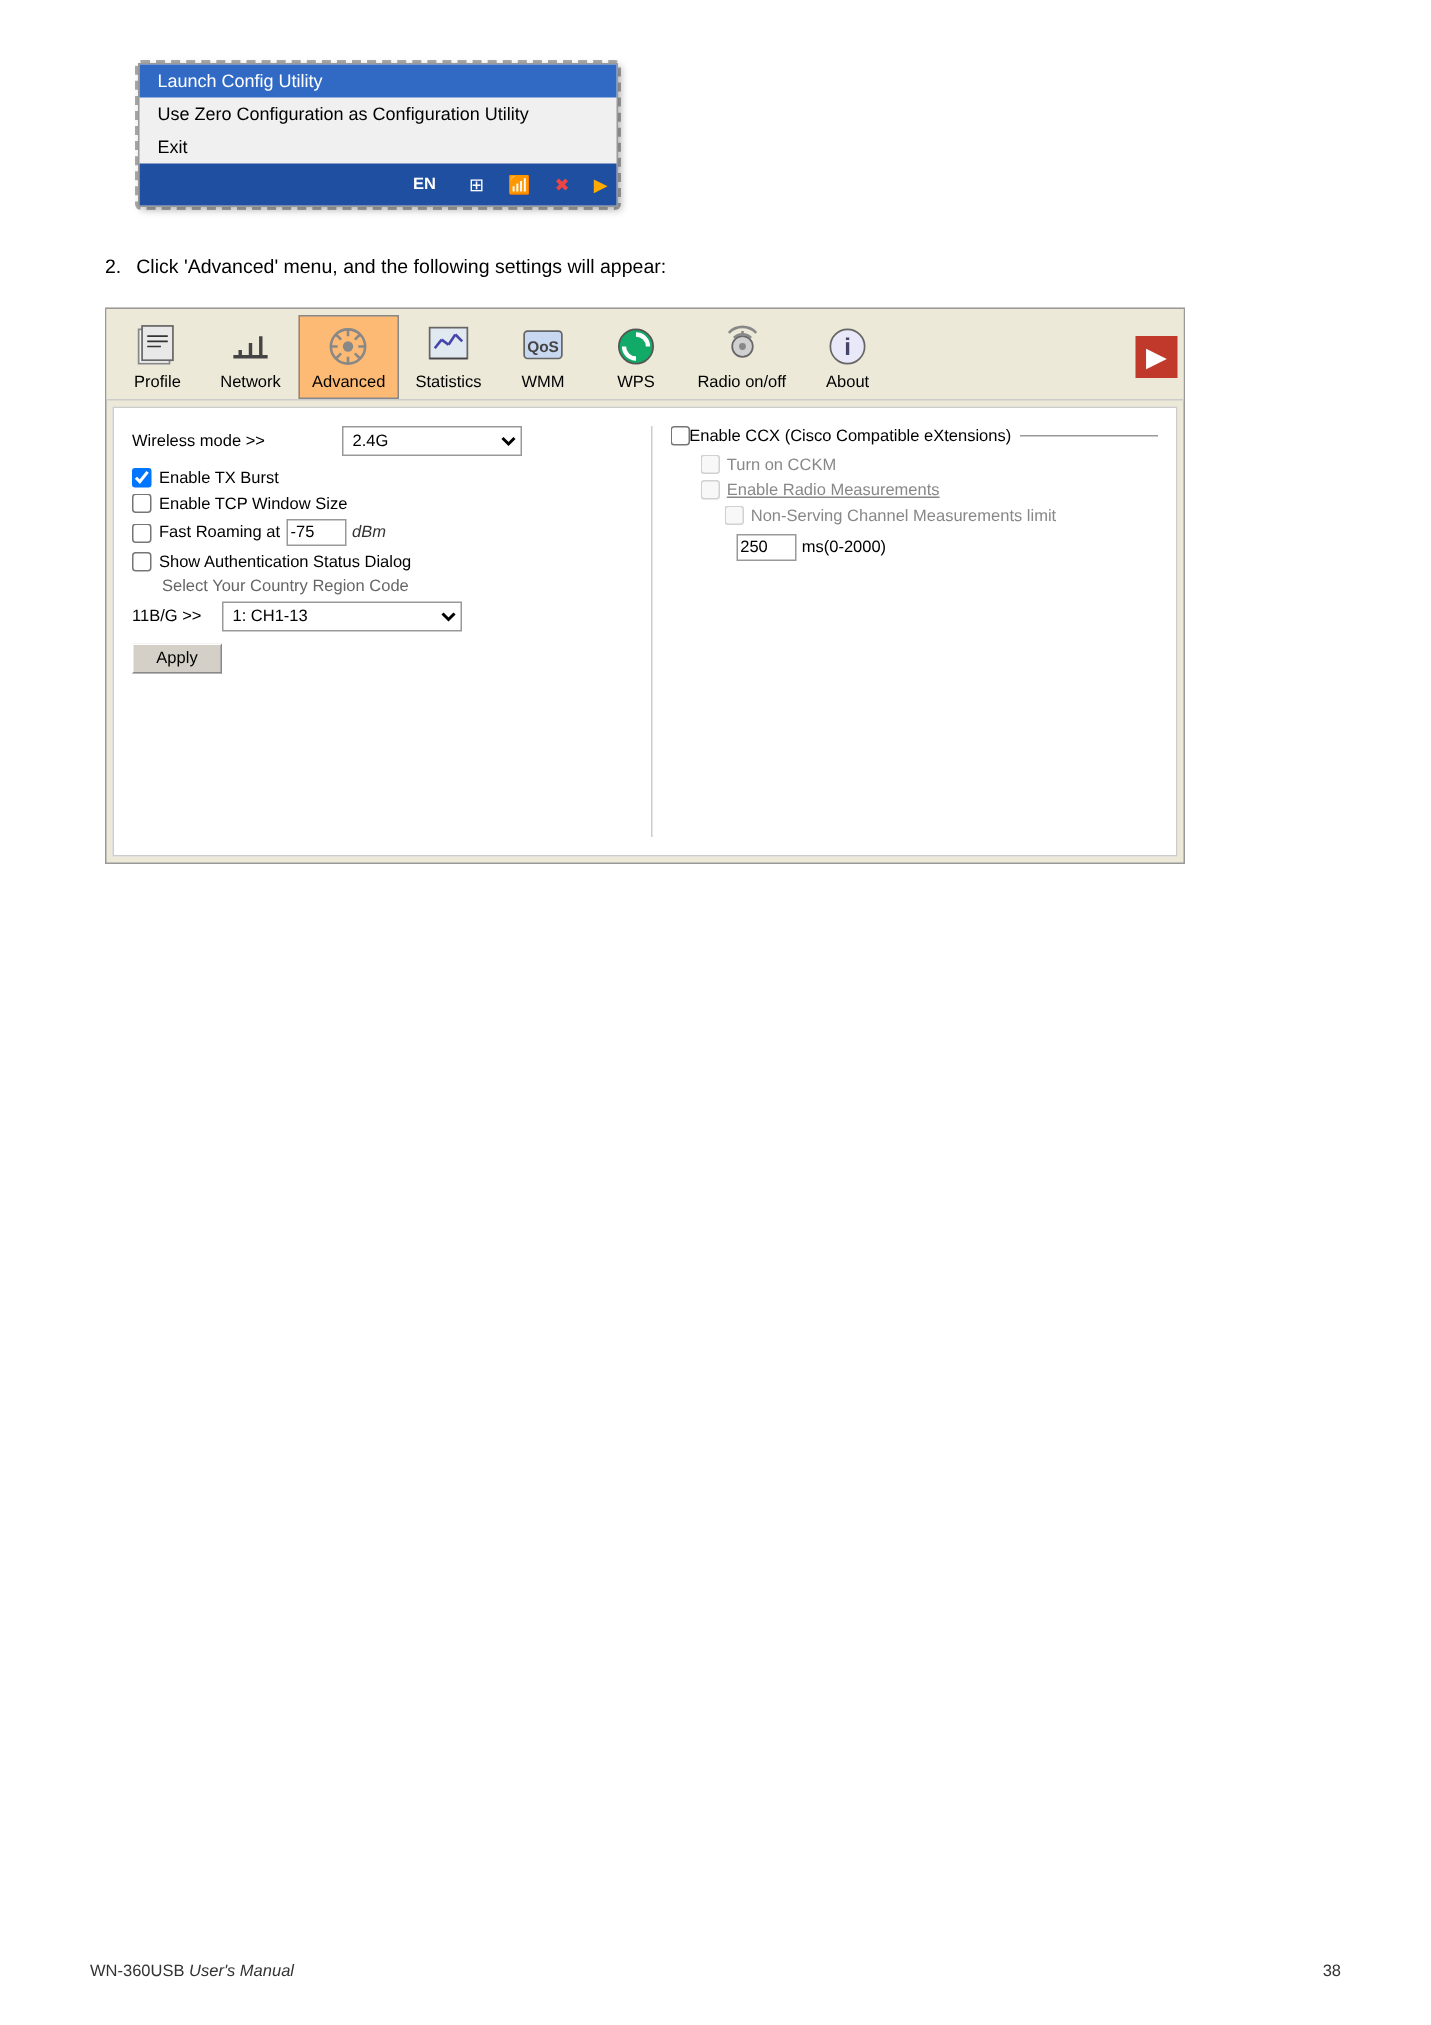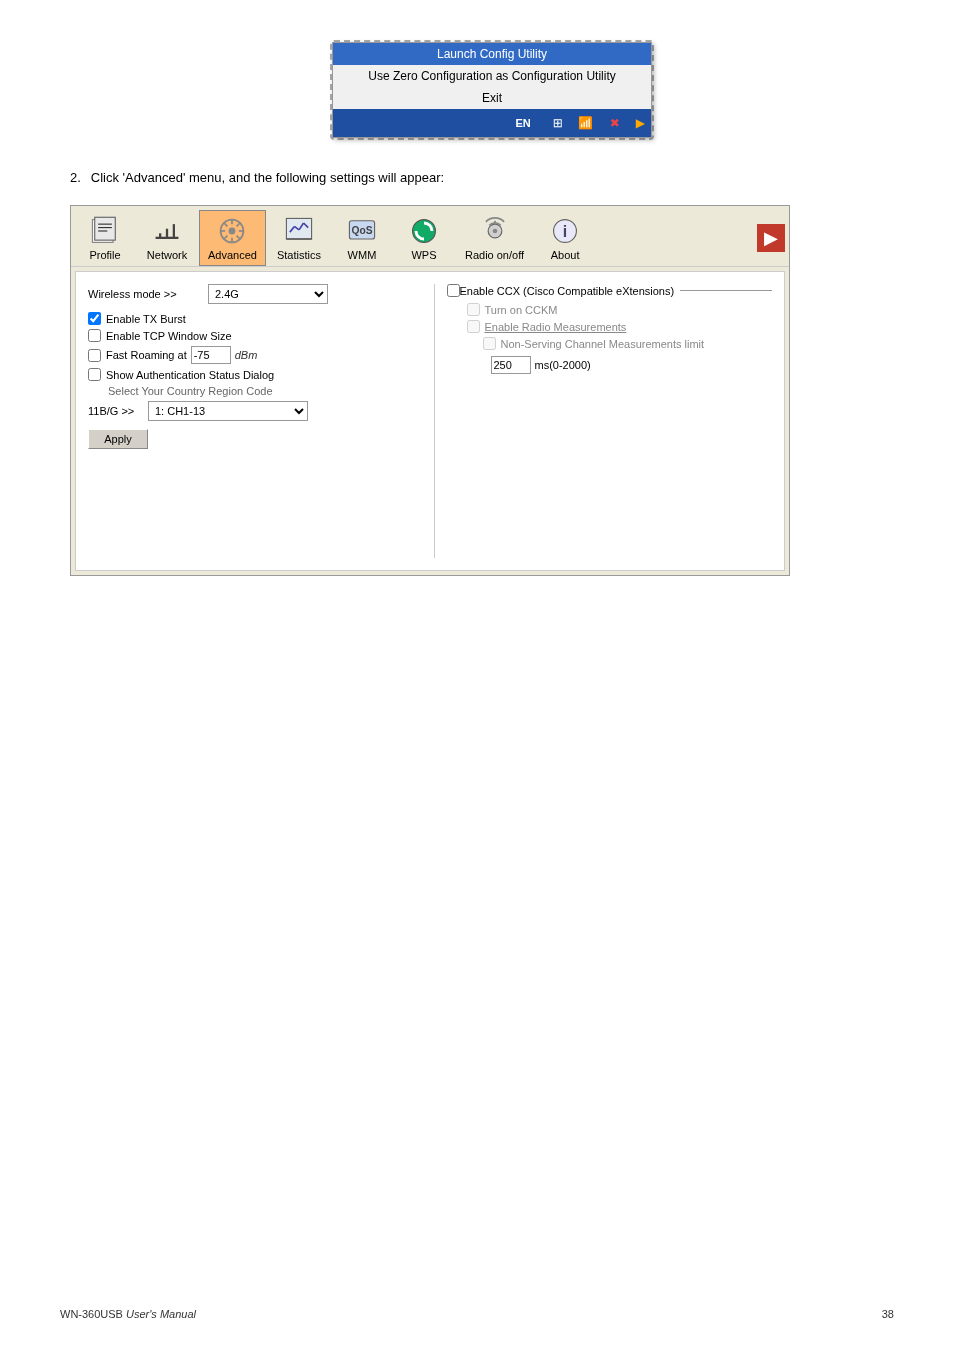--- a/index.html
+++ b/index.html
@@ -15,21 +15,20 @@
 
     .page-content {
       padding: 40px 60px;
     }
 
     
     .context-menu-area {
       position: relative;
       margin-bottom: 30px;
       margin-left: 30px;
-      text-align: center;
     }
 
     .dashed-border {
       border: 2px dashed #aaa;
       border-radius: 4px;
       display: inline-block;
       position: relative;
     }
 
     .context-menu {
@@ -151,20 +150,21 @@
       border-left: 1px solid #ccc;
       padding-left: 12px;
     }
 
     
     .form-row {
       display: flex;
       align-items: center;
       margin-bottom: 8px;
       font-size: 11px;
+      gap: 20px;
     }
 
     .form-label {
       min-width: 120px;
       font-size: 11px;
     }
 
     .form-select {
       width: 120px;
       font-size: 11px;

